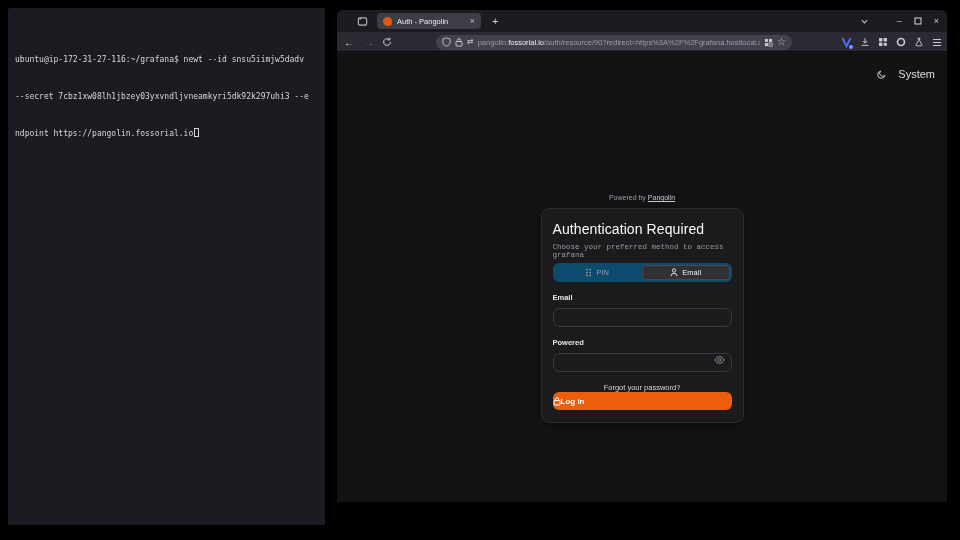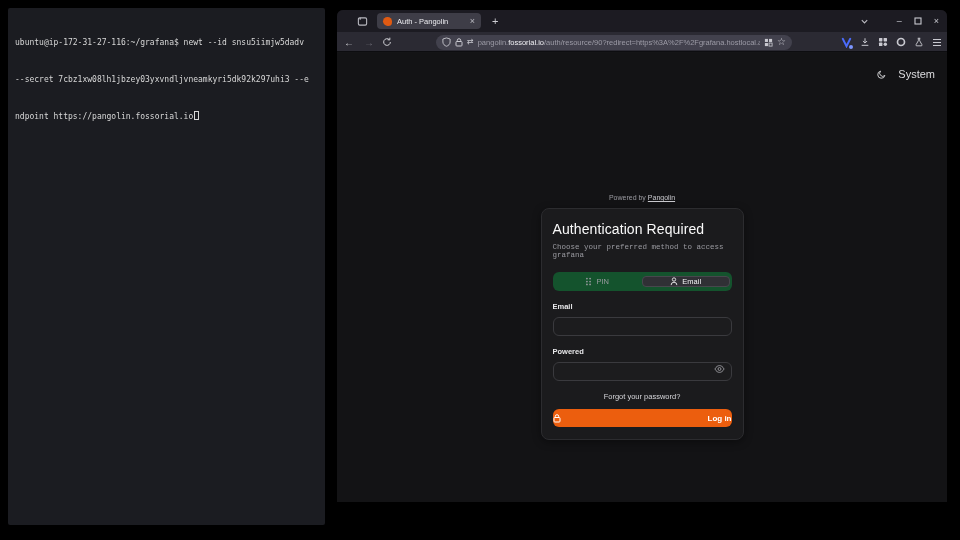--- a/index.html
+++ b/index.html
@@ -5,21 +5,21 @@
   * { margin:0; padding:0; box-sizing:border-box; }
   html,body { width:960px; height:540px; background:#000; overflow:hidden;
               font-family:"Liberation Sans","DejaVu Sans",sans-serif; }
 
   
   .terminal {
     position:absolute; left:8px; top:8px; width:317px; height:517px;
     background:#1b1c21; border-radius:2px;
     font-family:"DejaVu Sans Mono","Liberation Mono",monospace;
     font-size:8px; line-height:12.4px; color:#d8d8d8;
-    padding:4px 7px; white-space:pre; overflow:hidden;
+    padding:21px 7px; white-space:pre; overflow:hidden;
   }
   .terminal .cursor {
     display:inline-block; width:5px; height:9px; margin-left:1px;
     border:1px solid #d8d8d8; vertical-align:-1px;
   }
 
   
   .browser {
     position:absolute; left:337px; top:10px; width:610px; height:492px;
     background:#141416; border-radius:6px 6px 0 0; overflow:hidden;
@@ -67,39 +67,39 @@
   .powered { font-size:7px; color:#9a9aa0; }
   .powered a { color:#c9c9ce; text-decoration:underline; }
   .card {
     margin-top:7px; width:203px; background:#1b1b1d;
     border:1px solid #2c2c2f; border-radius:8px; padding:12px 11px 12px;
     box-shadow:0 2px 8px rgba(0,0,0,.4);
   }
   .card-title { font-size:14px; font-weight:normal; color:#fafafa; letter-spacing:.1px; }
   .card-sub { margin-top:6px; font-size:7.5px; color:#9a9aa0;font-family:Liberation Mono, monospace; }
   .seg {
-    margin-top:13px; height:19px; background:#14532d; border-radius:6px;
-    display:flex; padding:2px; gap:2px;align-items:center;
+    margin-top:4px; height:19px; background:#0c4a6e; border-radius:6px;
+    display:flex; padding:2px; gap:2px;
   }
   .seg-btn {
     flex:1; display:flex; align-items:center; justify-content:center; gap:4px;
     font-size:7.5px; color:#9a9aa0; border-radius:4px;
   }
   .seg-btn.active { background:#303035; border:1px solid #47474d; color:#f2f2f4; }
   .field-label { margin-top:11px; font-size:7.5px; font-weight:bold; color:#e8e8ea; }
   .field { position:relative; margin-top:4px; }
   .field input {
     width:100%; height:19px; background:#1c1c1e; border:1px solid #3a3a3e;
     border-radius:6px; color:#e8e8ea; font-size:8px; padding:0 8px; outline:none;
   }
   .eye { position:absolute; right:7px; top:4px; color:#9a9aa0; }
   .forgot { margin-top:11px; text-align:center; font-size:7.5px; color:#d6d6da; }
   .login-btn {
-    margin-top:8px; height:18px; background:#ec5e0e; border-radius:6px;
-    display:flex; align-items:center; justify-content:space-between; gap:15px;
+    margin-top:0; height:18px; background:#ec5e0e; border-radius:6px;
+    display:flex; align-items:center; justify-content:flex-start; gap:0;
     color:#fff; font-size:8px; font-weight:bold;
   }
   svg { display:block; }
 </style>
 </head>
 <body>
 
 <div class="terminal">
   <div><span>ubuntu@ip-172-31-27-116:~/grafana$ newt --id snsu5iimjw5dadv</span></div>
   <div><span>--secret 7cbz1xw08lh1jbzey03yxvndljvneamkyri5dk92k297uhi3 --e</span></div>

